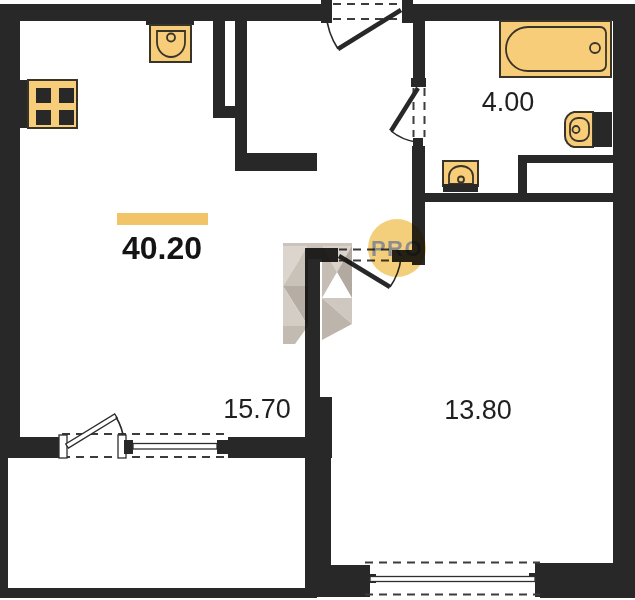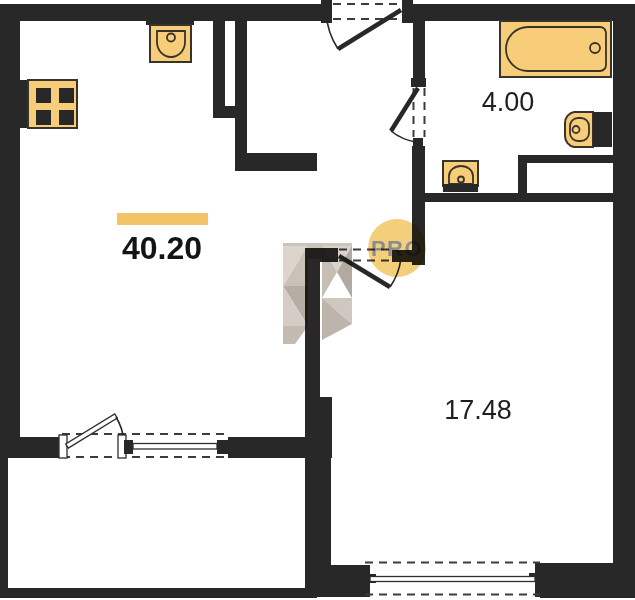--- a/index.html
+++ b/index.html
@@ -158,14 +158,15 @@
       <polygon points="322,298 322,340 352,324" fill="#bab1a7"></polygon>
     </g>
     <circle cx="397" cy="248" r="29" fill="rgba(242,196,94,0.82)"></circle>
     <text x="397" y="256" text-anchor="middle" font-size="22" font-weight="bold" fill="#8d8d8d" letter-spacing="1.5" font-family="Liberation Sans, sans-serif">PRO</text>
   </svg>
 
   <div class="total-bar"></div>
   <div class="total-label" style="left:162px;top:248px;">40.20</div>
 
   <div class="room-label" style="left:508px;top:102px;">4.00</div>
-  <div class="room-label" style="left:478px;top:410px;">17.48</div>
+  <div class="room-label" style="left:257px;top:409px;">15.70</div>
+  <div class="room-label" style="left:478px;top:410px;">13.80</div>
 </div>
 
 </body></html>

